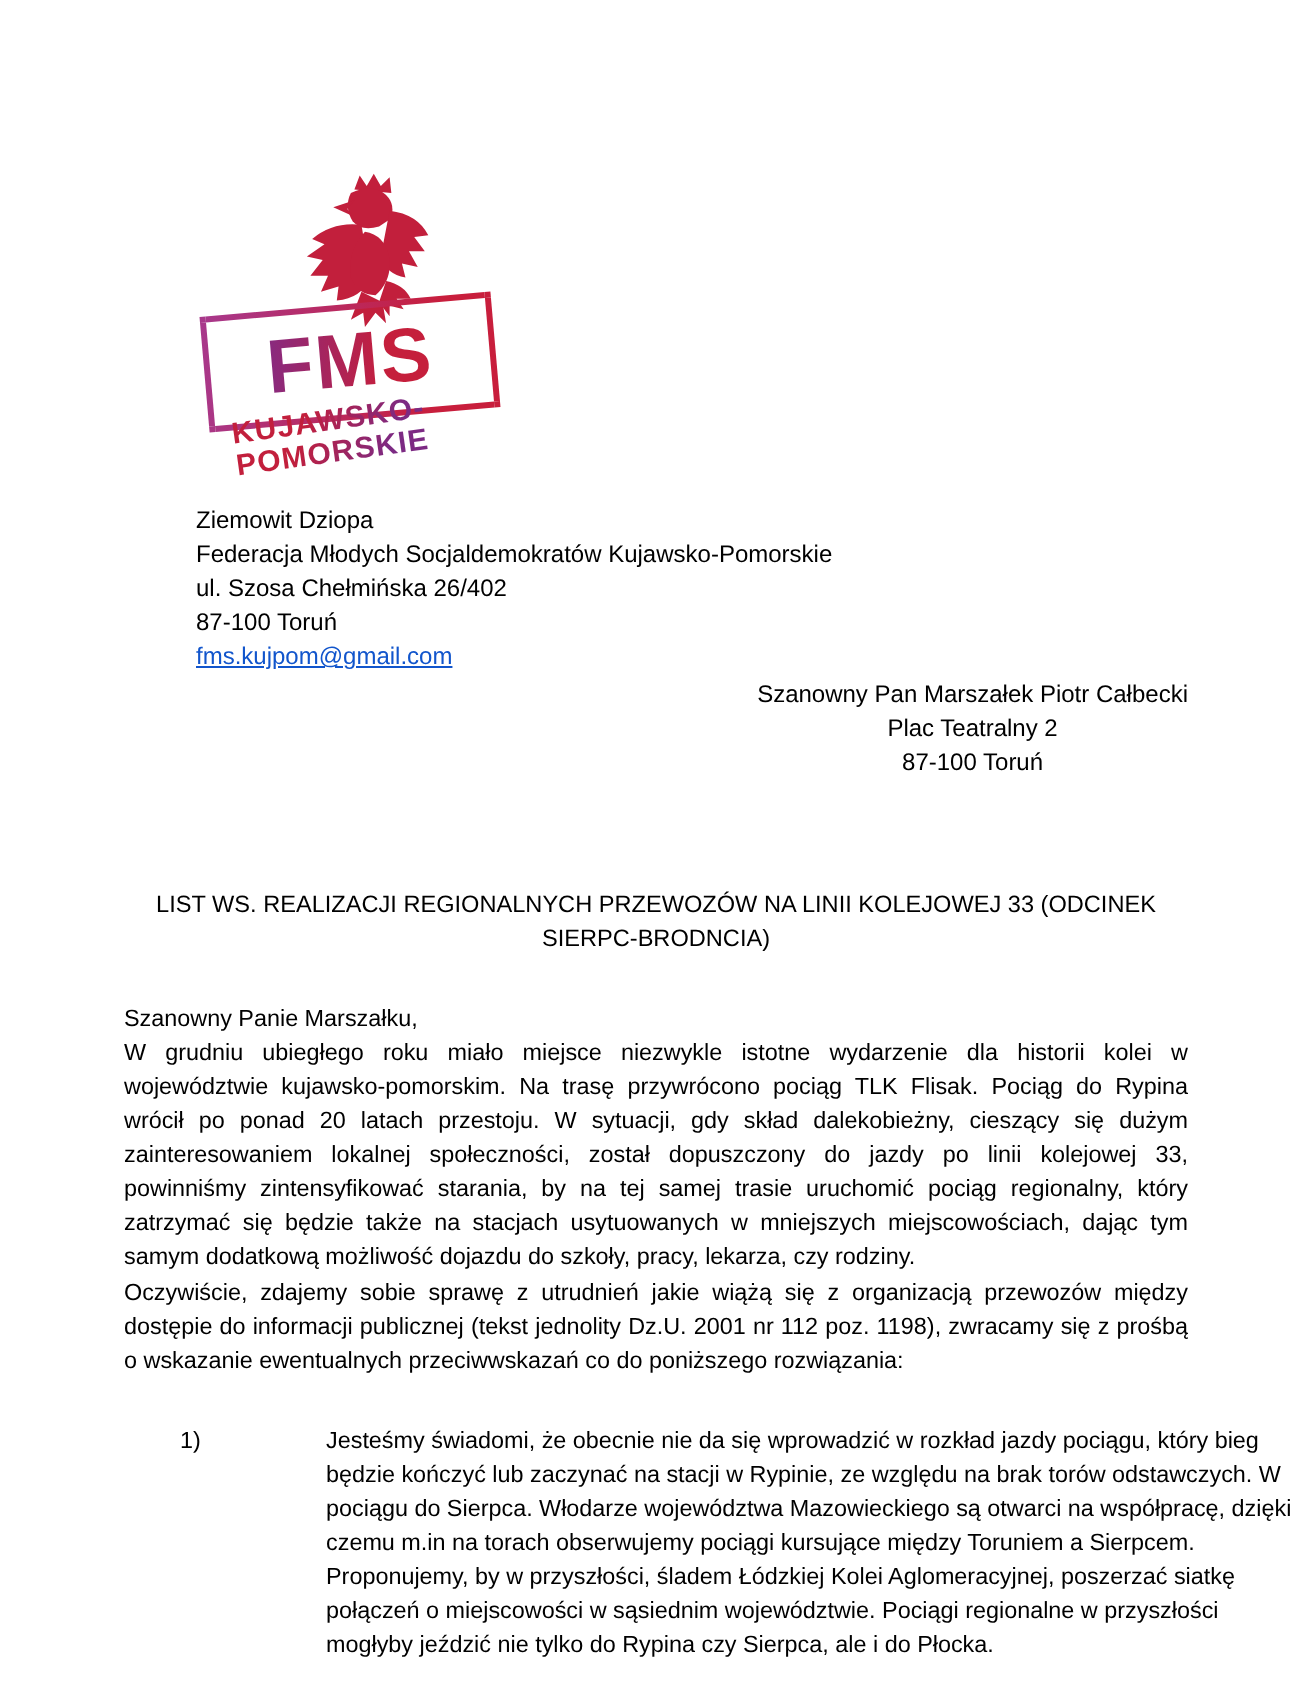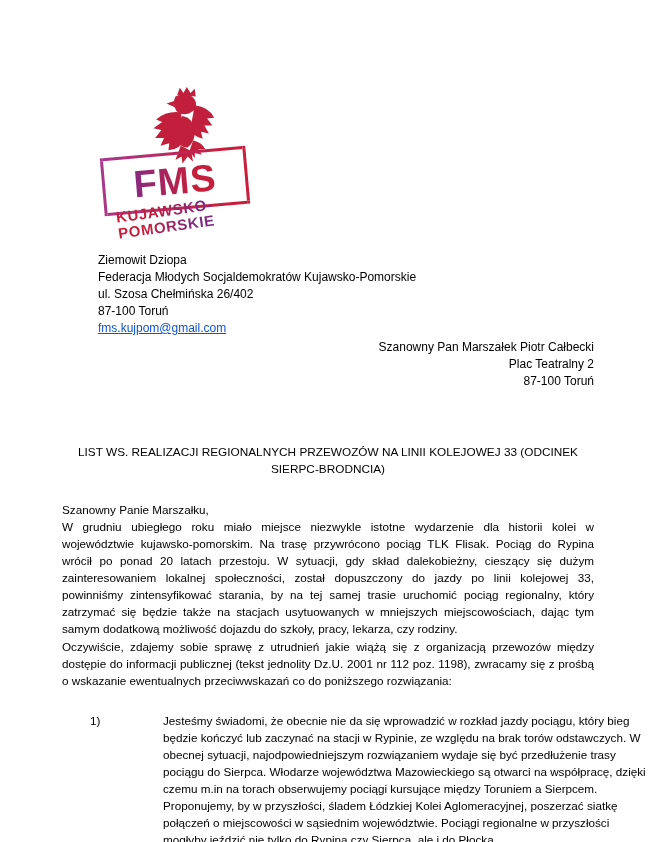--- a/index.html
+++ b/index.html
@@ -27,21 +27,21 @@
     transform:rotate(-8deg);transform-origin:0 0;
     font-size:15px;font-weight:700;line-height:16px;letter-spacing:0.6px;
     background:linear-gradient(115deg,#c21f3c 35%,#7c2a83 80%);
     -webkit-background-clip:text;background-clip:text;color:transparent;
     white-space:nowrap;
   }
   
   .txt{font-size:12px;line-height:17px;margin-left:36px;}
   .body-txt{font-size:11.7px;line-height:17px;}
   .sender{position:absolute;left:62px;top:252px;text-align:left;}
-  .recipient{position:absolute;right:61px;top:339px;text-align:right;}
+  .recipient{position:absolute;right:61px;top:339px;text-align:center;}
   a.email-link{color:#1155cc;text-decoration:underline;}
   .plain-email{color:#000;text-decoration:none;}
   .subject{
     position:absolute;left:62px;top:444px;width:532px;
     text-align:center;font-size:11.8px;line-height:17px;
   }
   .para1{position:absolute;left:62px;top:501px;width:532px;}
   .para2{position:absolute;left:62px;top:638px;width:532px;}
   .listwrap{position:absolute;left:90px;top:712px;width:505px;display:flex;}
   .list-marker{width:25px;flex:0 0 25px;}
@@ -111,21 +111,20 @@
       <div class="tline">Oczywiście, zdajemy sobie sprawę z utrudnień jakie wiążą się z organizacją przewozów między</div>
       <div class="tline">dostępie do informacji publicznej (tekst jednolity Dz.U. 2001 nr 112 poz. 1198), zwracamy się z prośbą</div>
       <div class="tline last">o wskazanie ewentualnych przeciwwskazań co do poniższego rozwiązania:</div>
     </div>
 
   <div class="listwrap body-txt">
     <div class="list-marker">1)</div>
     <div class="list-lines leftalign">
         <div class="tline">Jesteśmy świadomi, że obecnie nie da się wprowadzić w rozkład jazdy pociągu, który bieg</div>
         <div class="tline">będzie kończyć lub zaczynać na stacji w Rypinie, ze względu na brak torów odstawczych. W</div>
-        <div class="tline">obecnej sytuacji, najodpowiedniejszym rozwiązaniem wydaje się być przedłużenie trasy</div>
         <div class="tline">pociągu do Sierpca. Włodarze województwa Mazowieckiego są otwarci na współpracę, dzięki</div>
         <div class="tline">czemu m.in na torach obserwujemy pociągi kursujące między Toruniem a Sierpcem.</div>
         <div class="tline">Proponujemy, by w przyszłości, śladem Łódzkiej Kolei Aglomeracyjnej, poszerzać siatkę</div>
         <div class="tline">połączeń o miejscowości w sąsiednim województwie. Pociągi regionalne w przyszłości</div>
         <div class="tline last">mogłyby jeździć nie tylko do Rypina czy Sierpca, ale i do Płocka.</div>
       </div>
   </div>
 
 </div>
 

